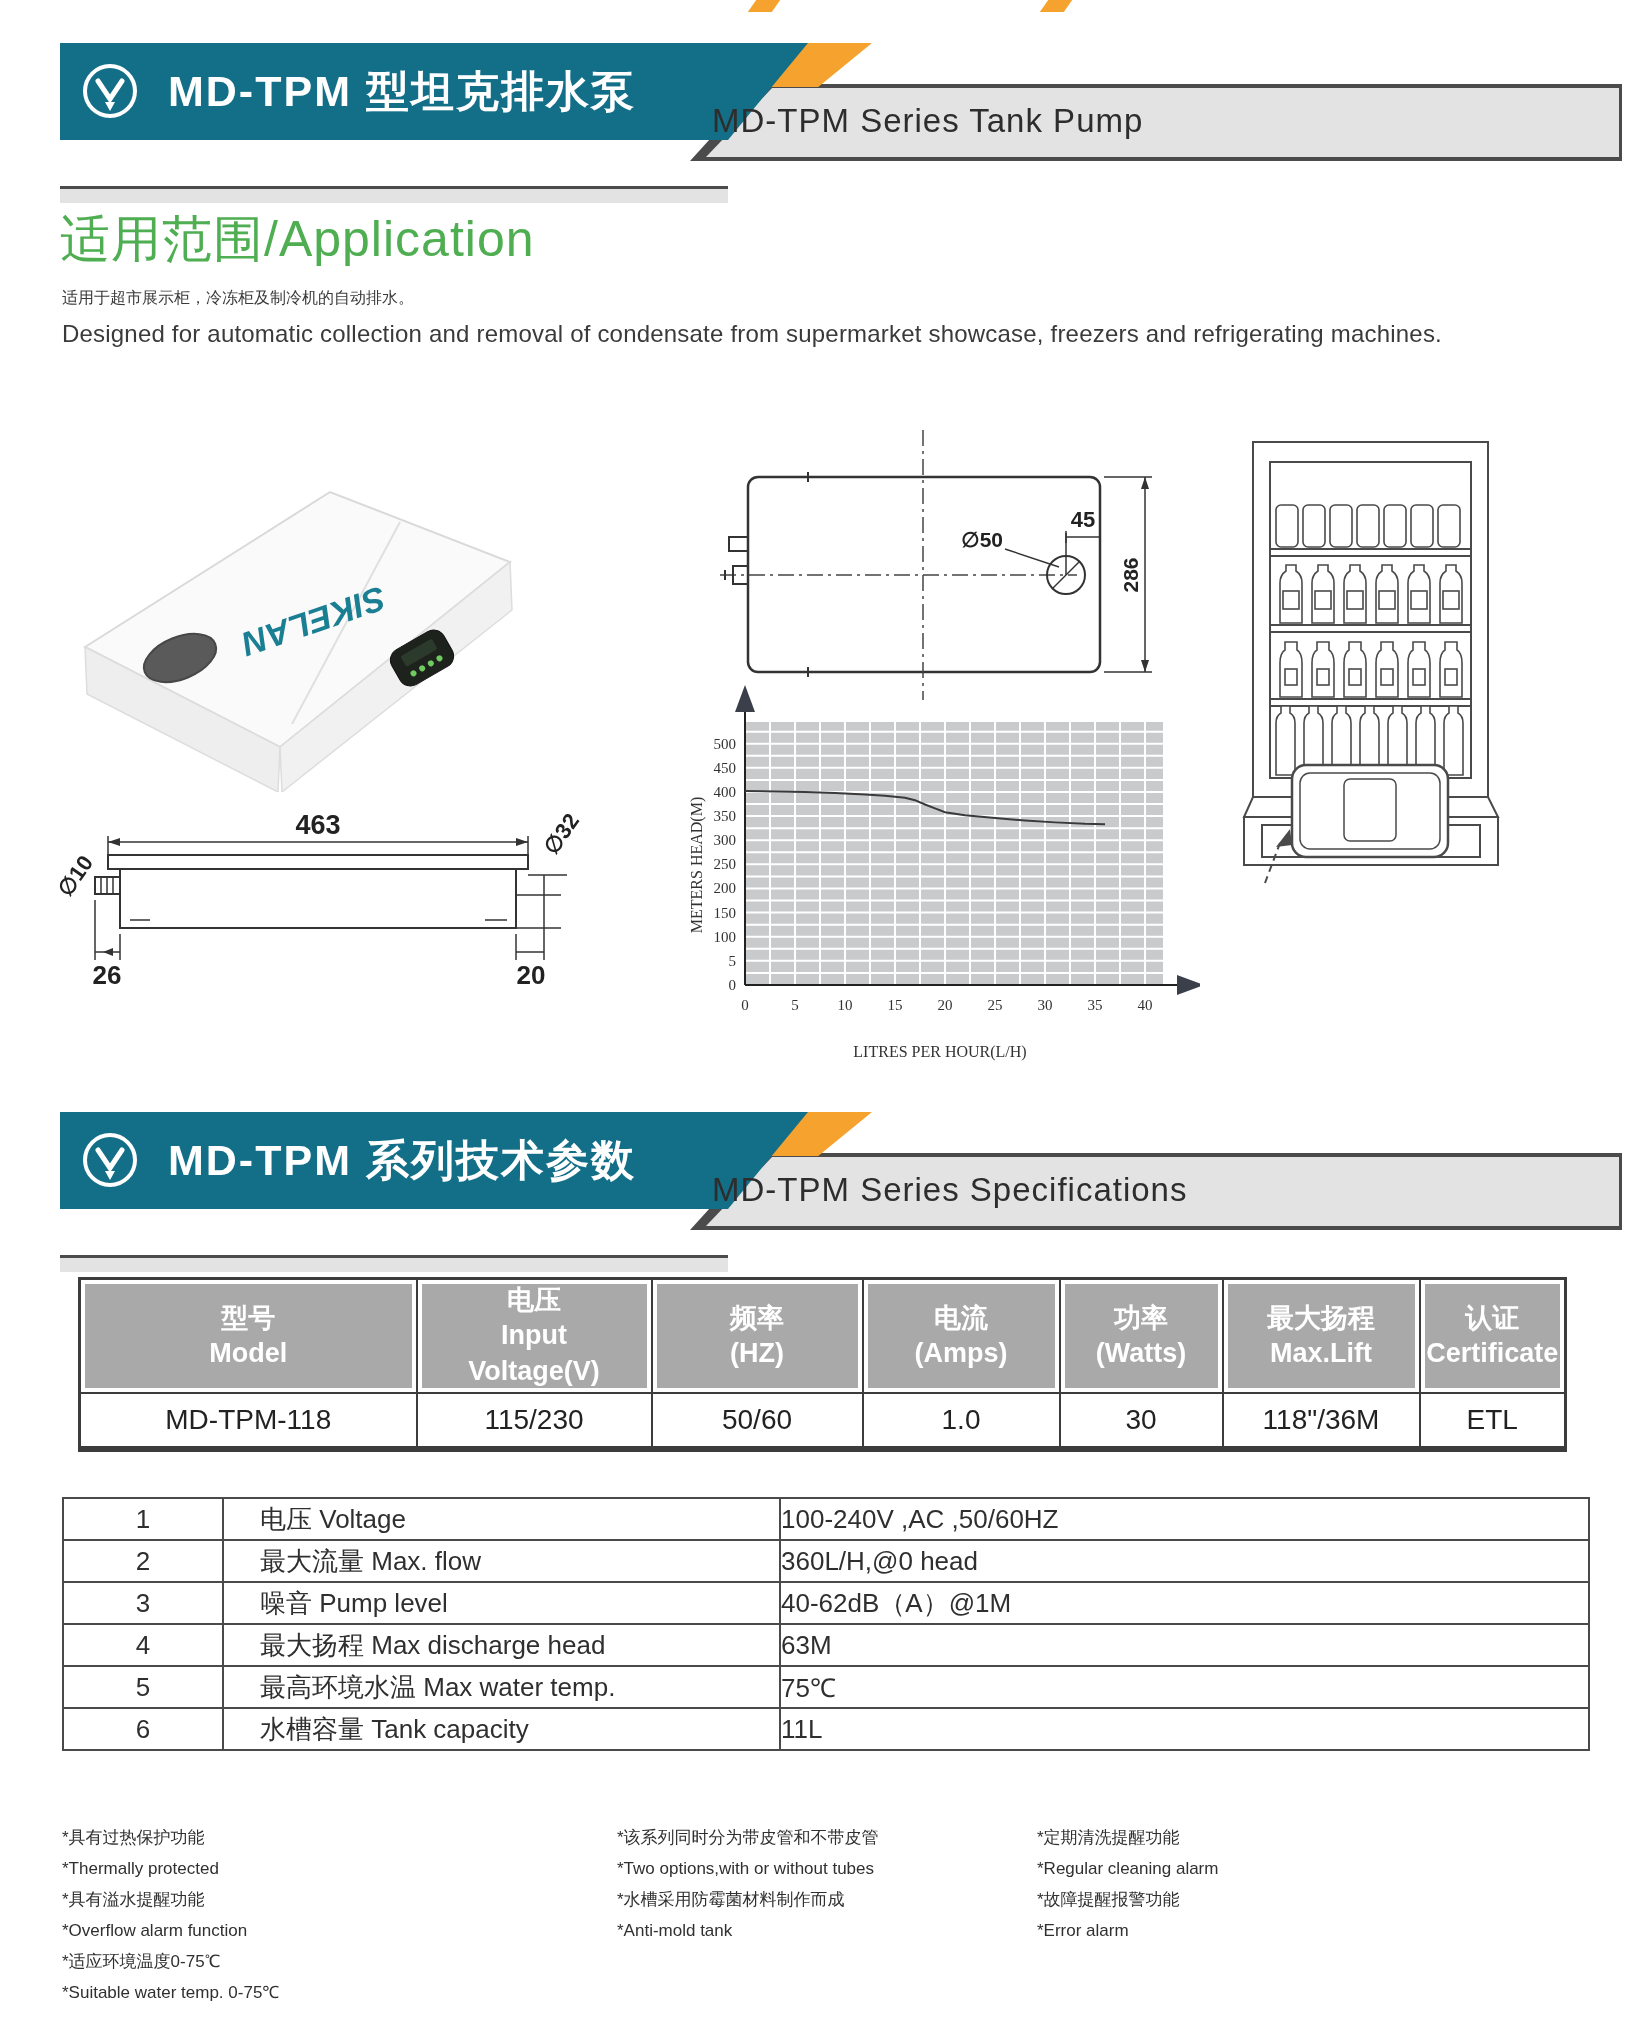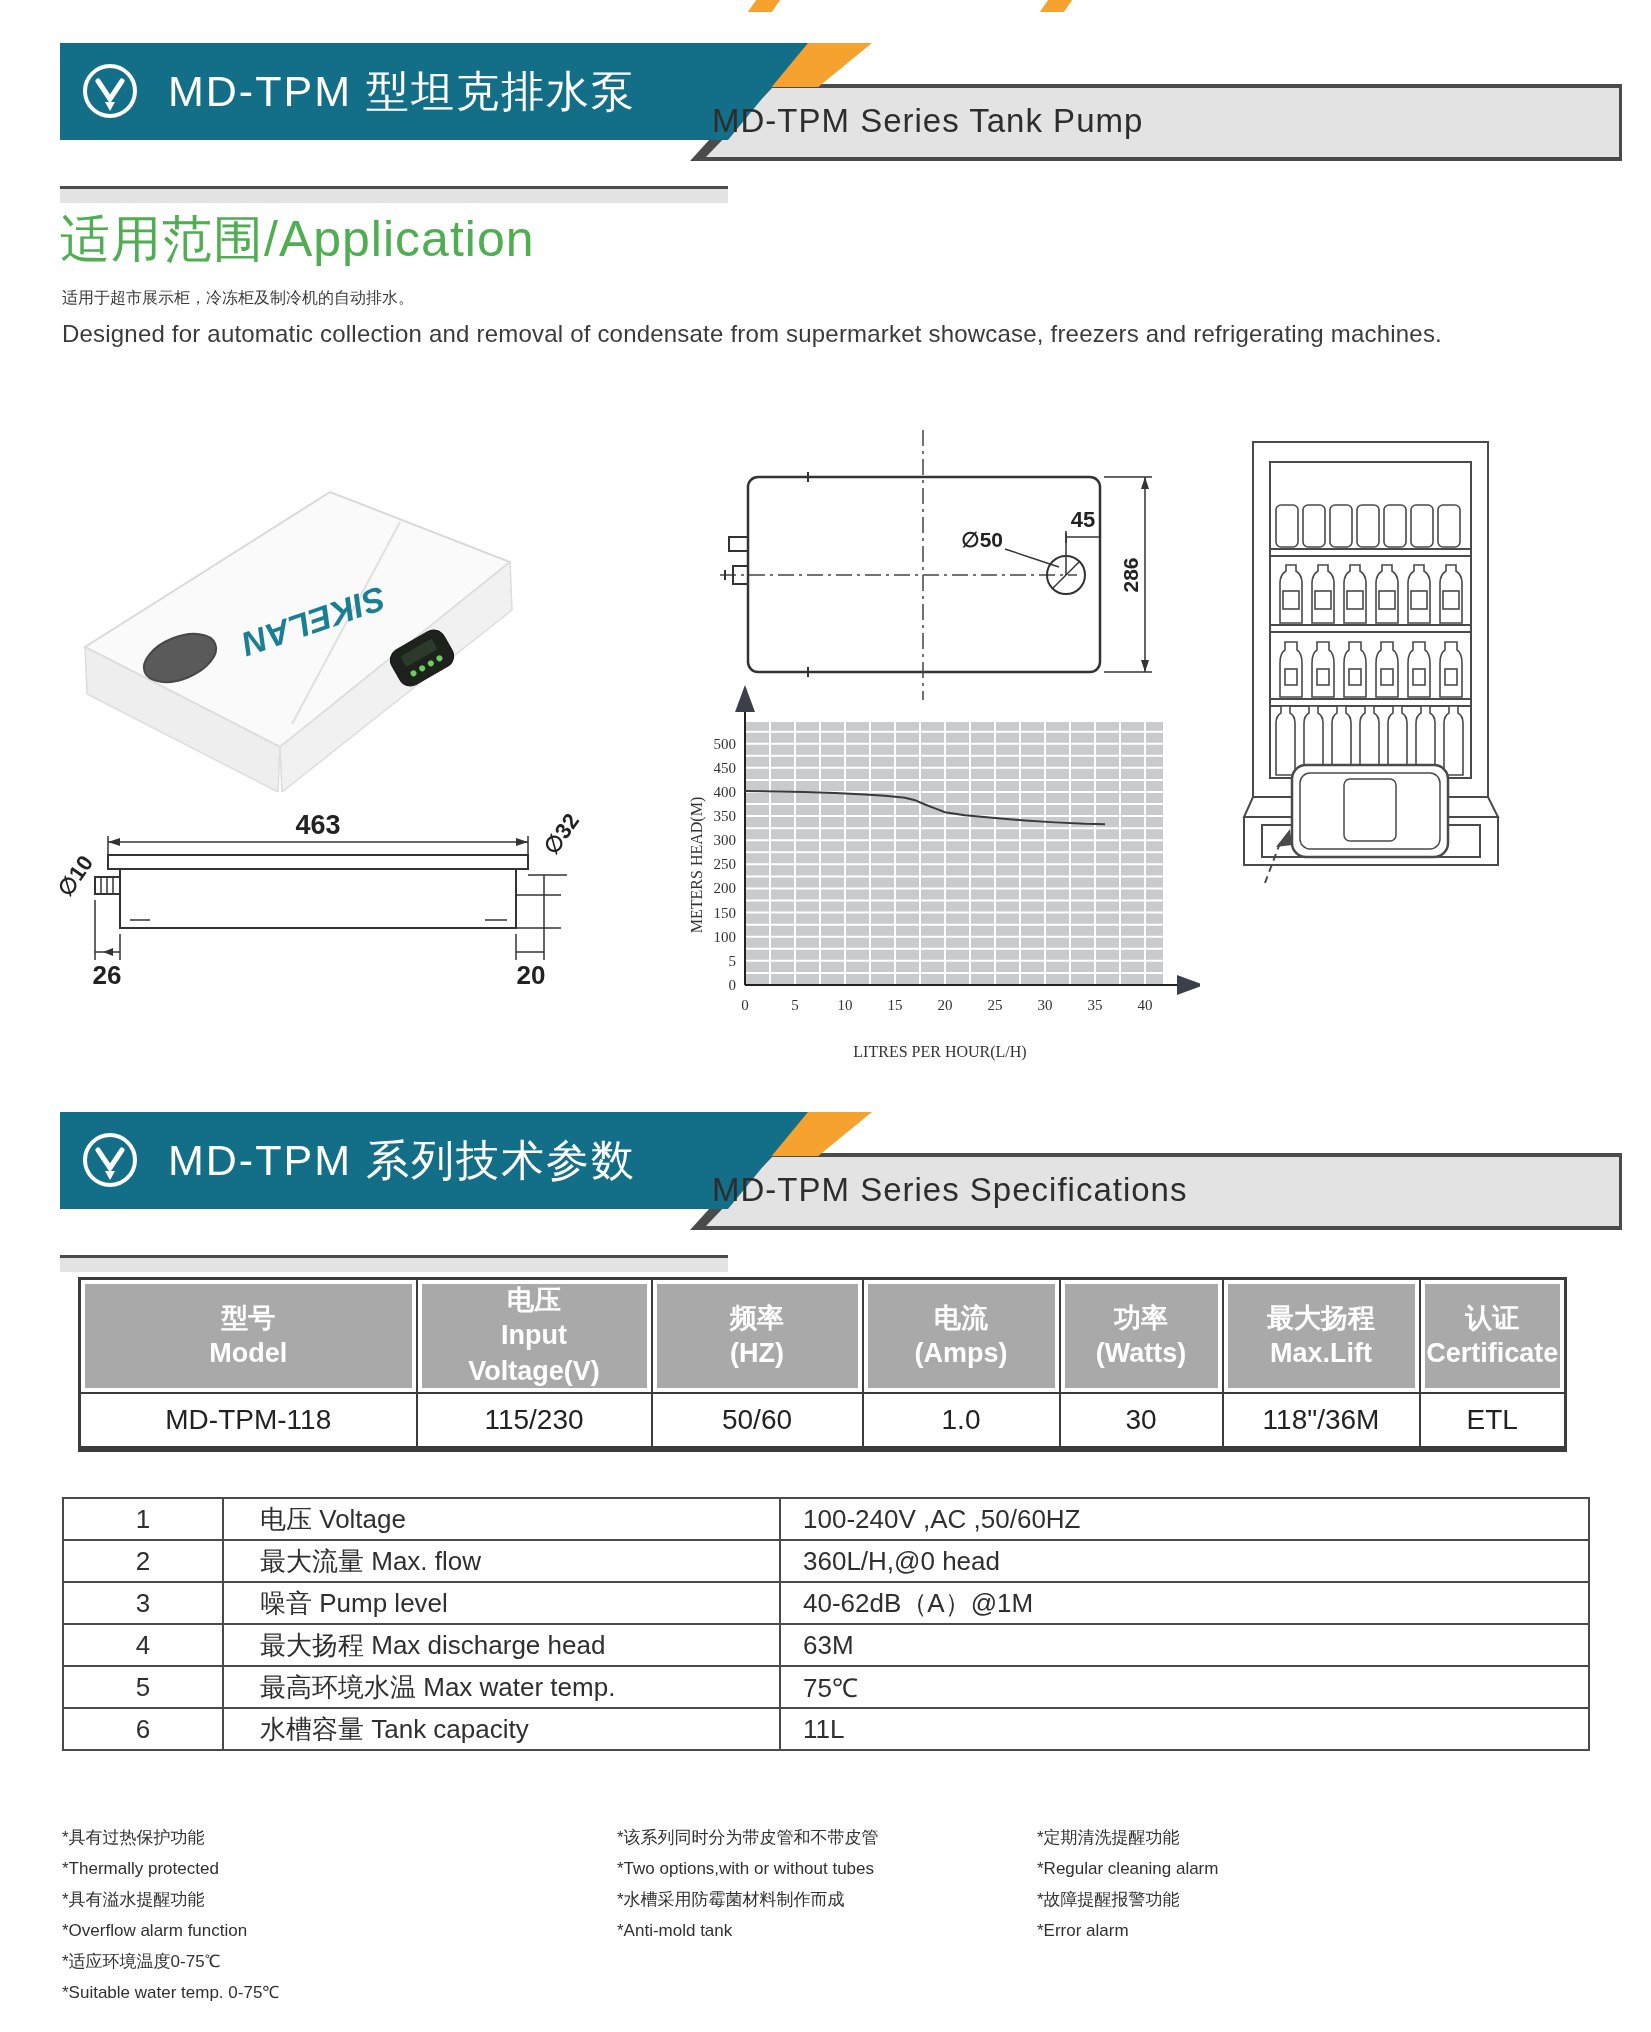--- a/index.html
+++ b/index.html
@@ -15,21 +15,21 @@
                clip-path:polygon(700px 0, 100% 0, 100% 100%, 630px 100%); }
   .band-gray { position:absolute; left:0; top:45px; width:1559px; height:69px; background:#e3e3e3;
                clip-path:polygon(712px 0, 100% 0, 100% 100%, 646px 100%); }
   .band-left { position:absolute; left:0; top:143px; width:668px; height:17px; background:#e3e3e3;
                border-top:3px solid #4b4b4b; }
   .orange-wedge { position:absolute; left:700px; top:0; width:112px; height:44px; background:#F6A22F;
                clip-path:polygon(0 0, 100% 0, 52% 100%, 0 100%); }
   .teal-rib { position:absolute; left:0; top:0; width:748px; height:97px; background:#136F88;
                clip-path:polygon(0 0, 100% 0, calc(100% - 80px) 100%, 0 100%); }
   .teal-title { position:absolute; left:108px; top:0; height:97px; line-height:97px;
-               color:#fff; font-size:43px; font-weight:normal; letter-spacing:2px; white-space:nowrap; }
+               color:#fff; font-size:43px; font-weight:bold; letter-spacing:2px; white-space:nowrap; }
   .logo { position:absolute; left:20px; top:18px; }
   .band-title { position:absolute; left:652px; top:45px; height:51px; line-height:66px;
                color:#2d2d2d; font-size:33px; letter-spacing:1px; white-space:nowrap; }
 
   .green-head { position:absolute; left:60px; top:206px; font-size:50px; color:#4FAE52; letter-spacing:1px; }
   .desc { position:absolute; left:62px; color:#3a3a3a; }
   .desc.cn { top:288px; font-size:16px; }
   .desc.en { top:320px; font-size:24px; letter-spacing:0.2px; }
 
   svg text { font-family:"Liberation Sans", sans-serif; }
@@ -45,21 +45,21 @@
            line-height:1.3; white-space:pre-line; display:flex; align-items:center; justify-content:center;
            text-align:center; }
   table.spec td { height:56px; text-align:center; font-size:28px; color:#222; background:#fff; }
 
   
   table.detail { position:absolute; left:62px; top:1497px; width:1526px; border-collapse:collapse;
                  border:2px solid #4a4a4a; table-layout:fixed; }
   table.detail td { border:2px solid #4a4a4a; height:42px; font-size:26px; color:#2f2f2f; background:#fff; }
   table.detail td.no { text-align:center; }
   table.detail td.lbl { padding-left:36px;margin-top:28px; }
-  table.detail td.val { padding-left:22px; }
+  table.detail td.val { }
 
   
   .notes-col { position:absolute; top:1822px; font-size:17px; color:#303030; line-height:31px; white-space:nowrap; }
 </style>
 </head>
 <body>
 
 <div class="page">
 
   <div class="top-dash" style="left:752px;"></div>

